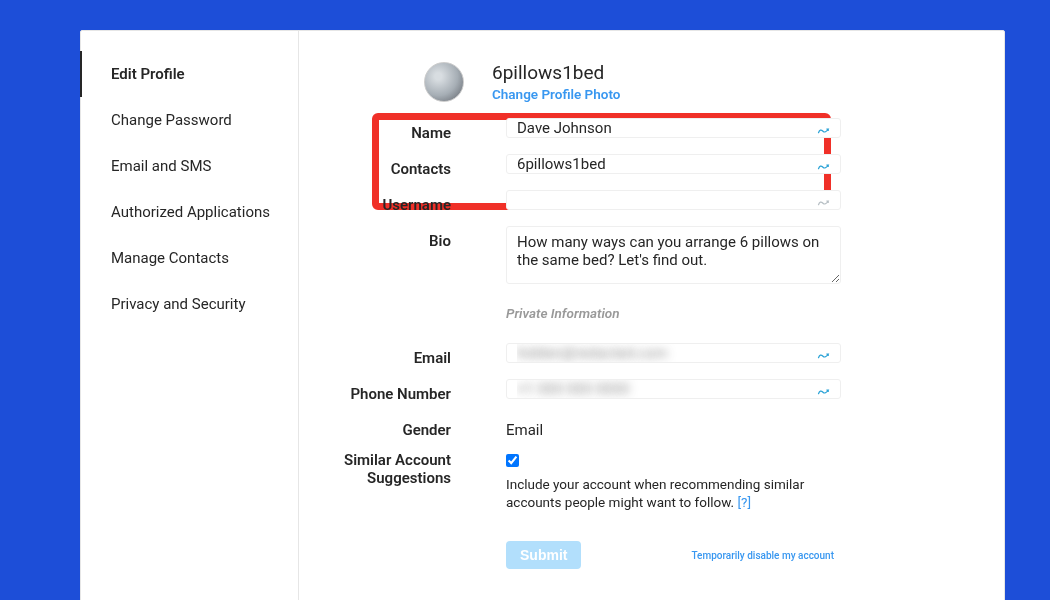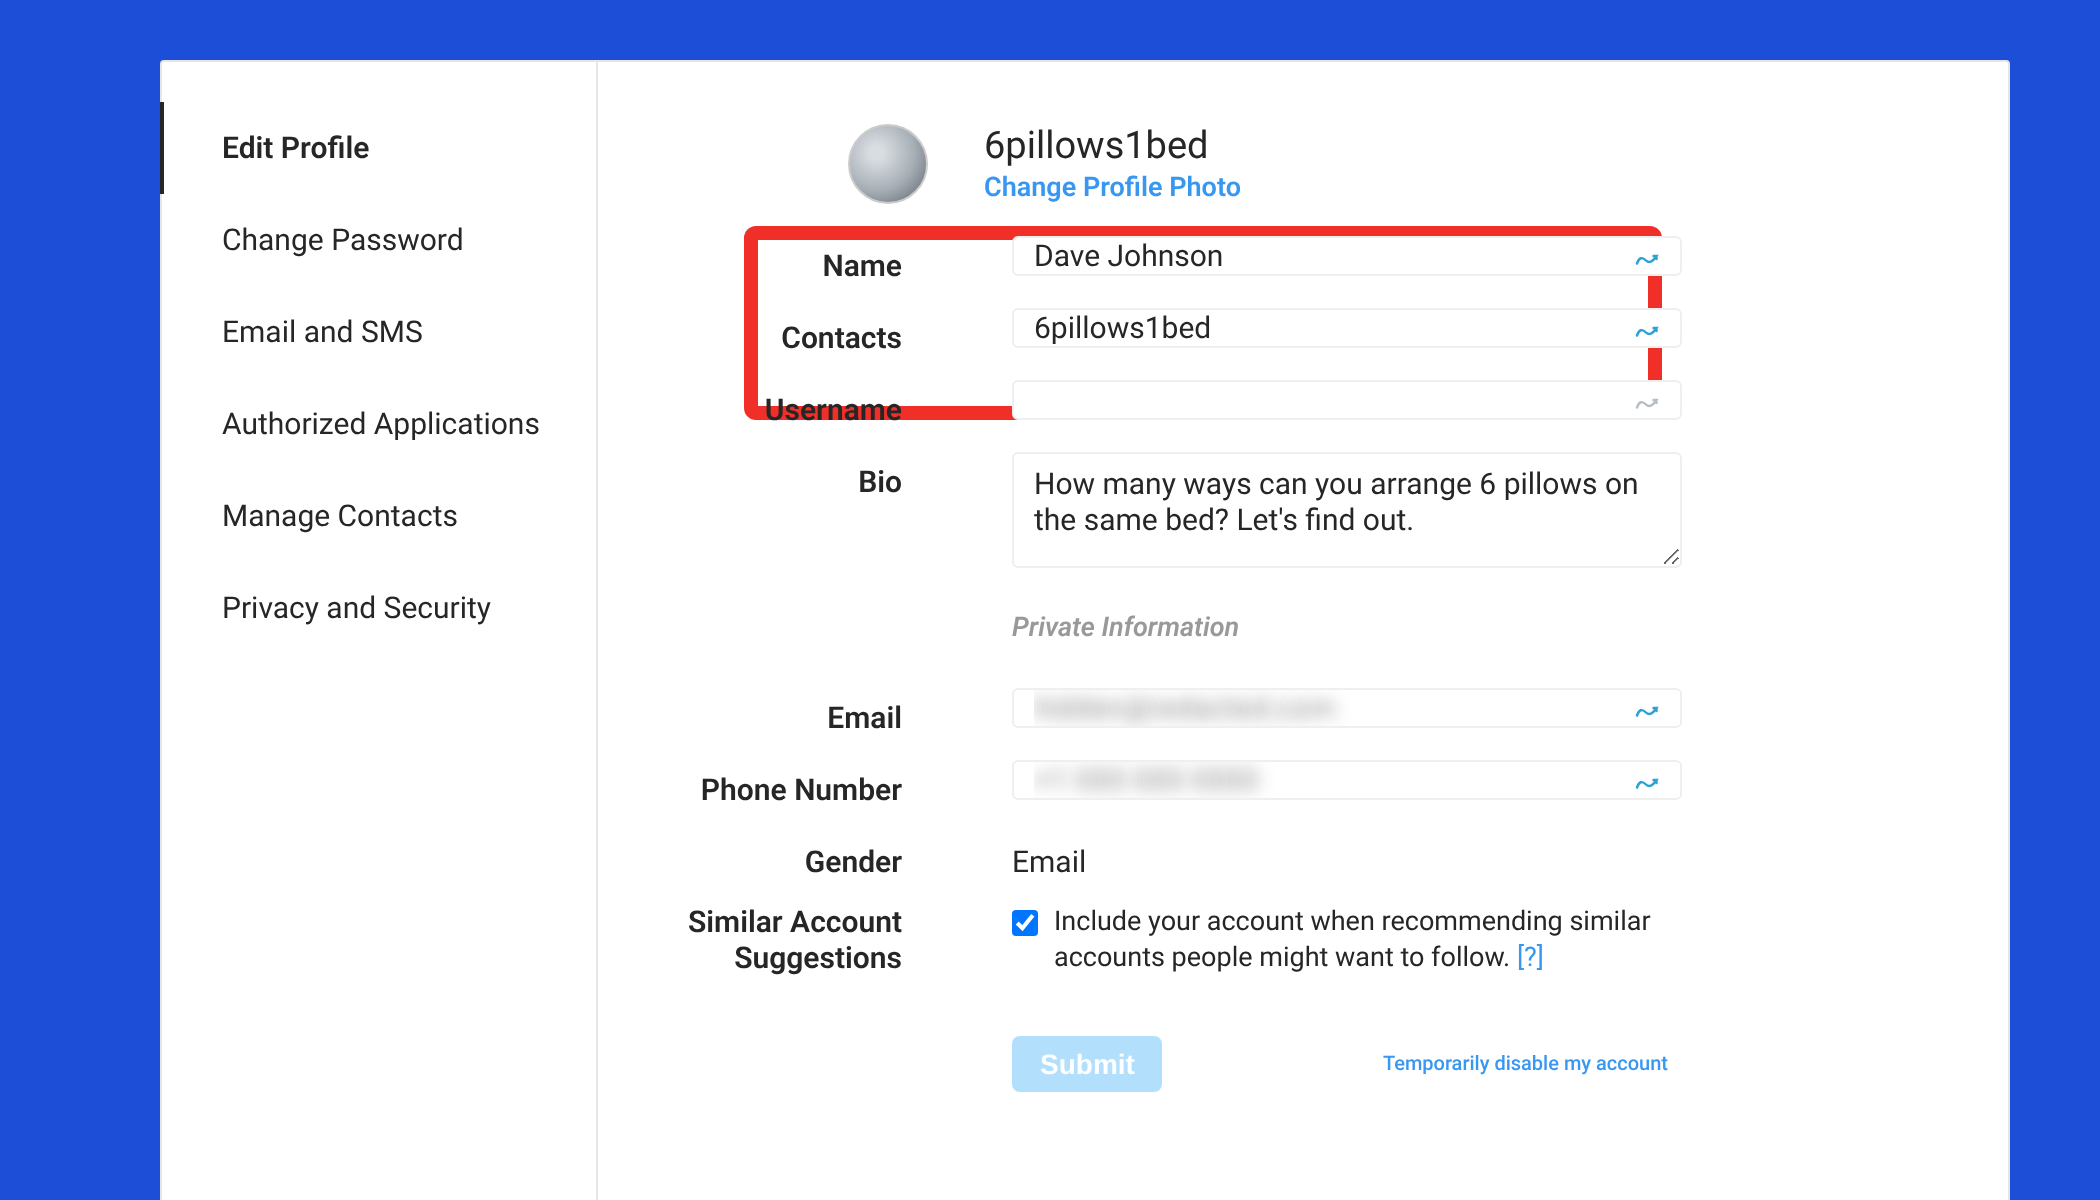--- a/index.html
+++ b/index.html
@@ -130,20 +130,21 @@
     font-style: italic;
   }
   .static-value {
     padding-top: 6px;
     font-size: 15px;
   }
   .suggest-row {
     display: flex;
     align-items: flex-start;
     gap: 8px;
+    flex-direction: column;
   }
   .suggest-row input[type=checkbox] {
     margin-top: 3px;
   }
   .suggest-text {
     font-size: 13.5px;
     line-height: 1.35;
   }
   .learn-more {
     color: #3897f0;

